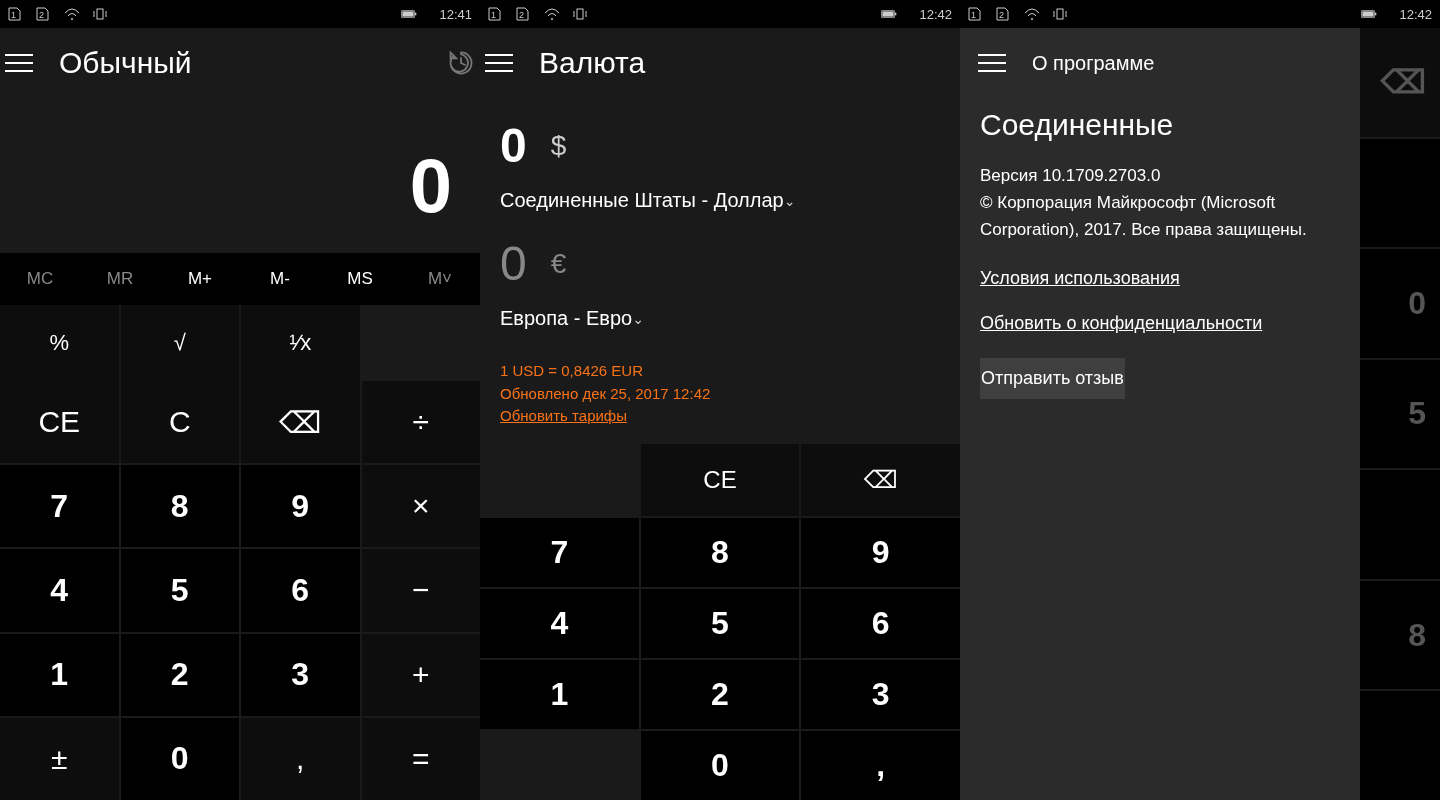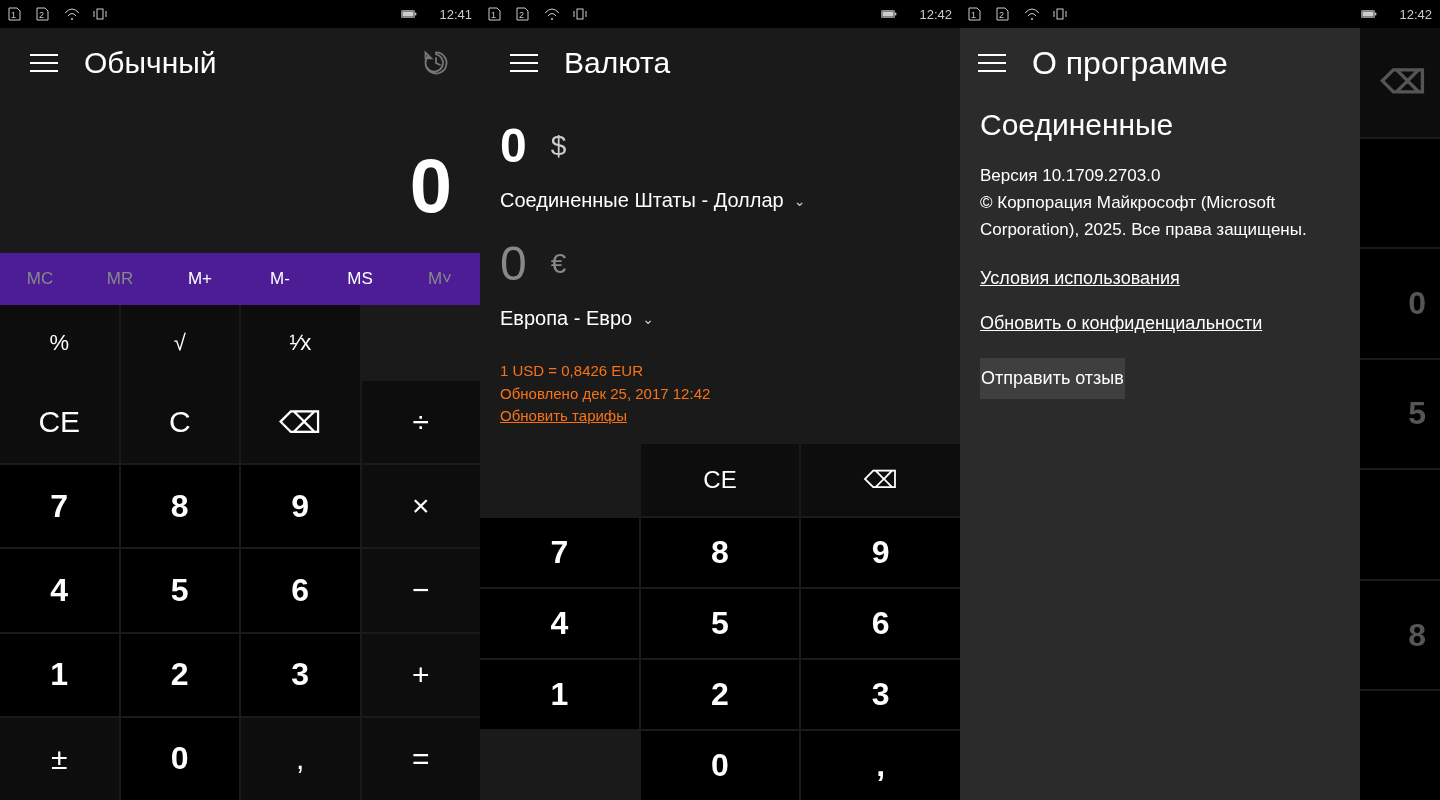--- a/index.html
+++ b/index.html
@@ -25,39 +25,39 @@
     padding: 0 8px;
     font-size: 13px; color: #ccc;
   }
   .status-icons { display: flex; gap: 12px; align-items: center; }
   .status-right { margin-left: auto; display: flex; gap: 22px; align-items: center; }
   .sicon { width: 16px; height: 16px; display: inline-flex; align-items: center; justify-content: center; }
   
   .header {
     height: 70px;
     display: flex; align-items: center;
-    padding: 0 30px;
+    padding: 0 5px;
     gap: 22px;
   }
   .hamburger { width: 32px; height: 32px; display: flex; flex-direction: column; justify-content: center; gap: 6px; cursor: pointer; }
   .hamburger span { height: 2px; background: #fff; width: 28px; }
   .title { font-size: 30px; font-weight: 300; }
   .history-icon { margin-left: auto; color: #777; }
   
   .display1 {
     flex: 0 0 auto;
     height: 155px;
     display: flex; align-items: flex-end; justify-content: flex-end;
     padding: 0 28px 24px 0;
     font-size: 76px; font-weight: 600;
   }
   .memrow {
     height: 52px;
     display: grid; grid-template-columns: repeat(6, 1fr);
-    background: #4c1d95;
+    background: #000000;
   }
   .memrow button {
     background: transparent; border: none; color: #888;
     font-size: 17px; font-weight: 400;
     cursor: pointer;
   }
   .memrow button.enabled { color: #fff; }
   .fnrow {
     height: 76px;
     display: grid; grid-template-columns: repeat(4, 1fr); gap: 2px;
@@ -78,21 +78,21 @@
   }
   .keys1 button.num { background: #000; font-size: 32px; font-weight: 600; }
   .keys1 button.op { background: #0d0d0d; font-size: 30px; }
   
   .curr-body { padding: 20px 20px 8px 20px; display: flex; flex-direction: column; gap: 10px; }
   .curr-row { display: flex; align-items: center; gap: 24px; }
   .curr-val { font-size: 48px; font-weight: 600; }
   .curr-val.faded { color: #888; font-weight: 300; }
   .curr-sym { font-size: 28px; color: #ccc; }
   .curr-sym.faded { color: #888; }
-  .curr-select { font-size: 20px; display: flex; align-items: center; gap: 10px; cursor: pointer; margin: 6px 0 14px 0; }
+  .curr-select { font-size: 20px; display: flex; align-items: center; cursor: pointer; margin: 6px 0 14px 0; }
   .chev { font-size: 14px; color: #ccc; }
   .curr-info { font-size: 15px; color: #f97316; line-height: 1.5; margin-top: 6px; }
   .curr-info .link { text-decoration: underline; cursor: pointer; }
   .keys2-wrap { flex: 1; display: flex; flex-direction: column; padding-top: 8px; }
   .keys2-top {
     height: 72px;
     display: grid; grid-template-columns: repeat(3, 1fr); gap: 2px;
     margin-bottom: 2px;
   }
   .keys2-top div.spacer { background: #1a1a1a; }
@@ -406,26 +406,26 @@
       <button></button>
   </div>
 
   <div class="about-overlay">
     <div class="about-header">
       <div class="hamburger">
           <span></span>
           <span></span>
           <span></span>
         </div>
-      <div class="title" style="font-size:32px;">О программе</div>
+      <div class="title" style="font-size:20px;">О программе</div>
     </div>
     <div class="about-body">
       <div class="about-title">Соединенные</div>
       <div class="about-text">
         <span>Версия 10.1709.2703.0</span><br>
-        <span>© Корпорация Майкрософт (Microsoft Corporation), 2025. Все права защищены.</span>
+        <span>© Корпорация Майкрософт (Microsoft Corporation), 2017. Все права защищены.</span>
       </div>
       <a class="about-link">Условия использования</a>
       <a class="about-link">Обновить о конфиденциальности</a>
       <button class="about-btn">Отправить отзыв</button>
     </div>
   </div>
 </div>
 
 </body></html>

